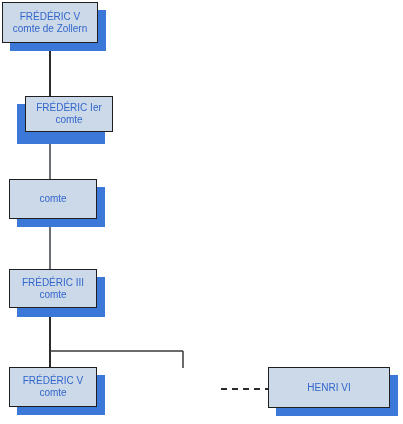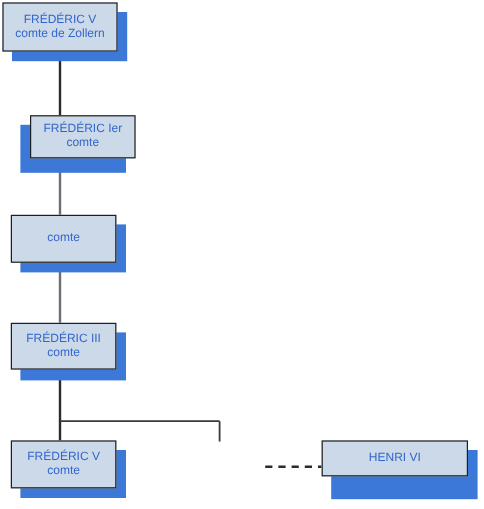--- a/index.html
+++ b/index.html
@@ -102,17 +102,17 @@
     <span class="node-line">FRÉDÉRIC III</span>
     <span class="node-line">comte</span>
   </div>
 
   <div class="node" style="left:9px; top:367px; width:88px; height:40px;">
     <span class="node-line">FRÉDÉRIC V</span>
     <span class="node-line">comte</span>
   </div>
 
 
-  <div class="node" style="left:268px; top:367px; width:122px; height:30px;">
+  <div class="node" style="left:268px; top:367px; width:122px; height:41px;">
     <span class="node-line">HENRI VI</span>
   </div>
 
 </div>
 
 </body></html>

